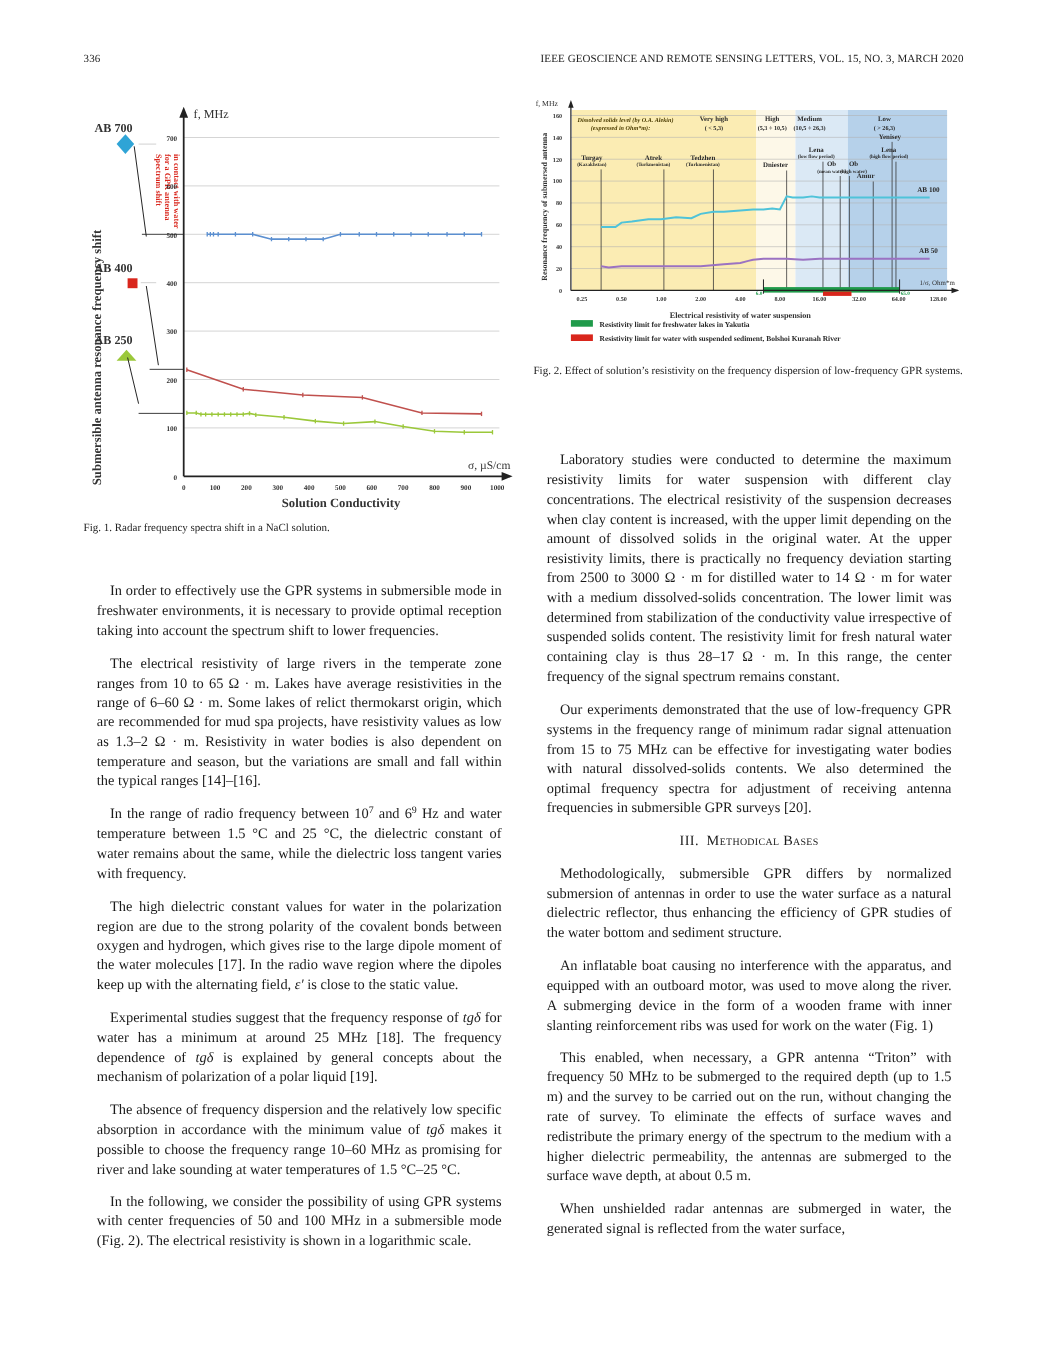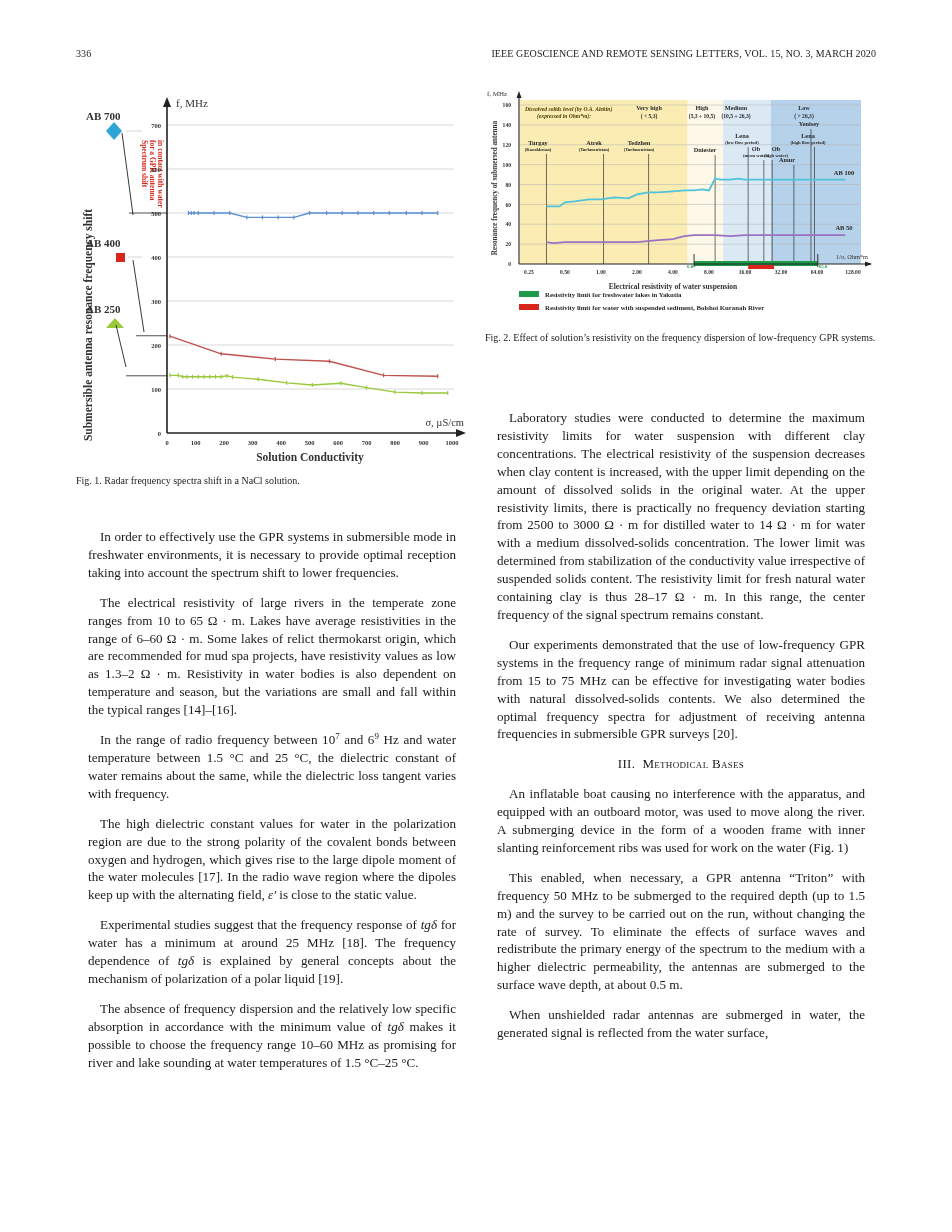--- a/index.html
+++ b/index.html
@@ -261,22 +261,24 @@
 </div>
 <div class="caption cap2">Fig. 2.   Effect of solution’s resistivity on the frequency dispersion of low-frequency GPR systems.</div>
 
 <div class="col col-left">
   <p>In order to effectively use the GPR systems in submersible mode in freshwater environments, it is necessary to provide optimal reception taking into account the spectrum shift to lower frequencies.</p>
   <p>The electrical resistivity of large rivers in the temperate zone ranges from 10 to 65 Ω · m. Lakes have average resistivities in the range of 6–60 Ω · m. Some lakes of relict thermokarst origin, which are recommended for mud spa projects, have resistivity values as low as 1.3–2 Ω · m. Resistivity in water bodies is also dependent on temperature and season, but the variations are small and fall within the typical ranges [14]–[16].</p>
   <p><span>In the range of radio frequency between 10</span><sup>7</sup><span> and 6</span><sup>9</sup><span> Hz and water temperature between 1.5 °C and 25 °C, the dielectric constant of water remains about the same, while the dielectric loss tangent varies with frequency.</span></p>
   <p><span>The high dielectric constant values for water in the polarization region are due to the strong polarity of the covalent bonds between oxygen and hydrogen, which gives rise to the large dipole moment of the water molecules [17]. In the radio wave region where the dipoles keep up with the alternating field, </span><i>ε′</i><span> is close to the static value.</span></p>
   <p><span>Experimental studies suggest that the frequency response of </span><i>tgδ</i><span> for water has a minimum at around 25 MHz [18]. The frequency dependence of </span><i>tgδ</i><span> is explained by general concepts about the mechanism of polarization of a polar liquid [19].</span></p>
   <p><span>The absence of frequency dispersion and the relatively low specific absorption in accordance with the minimum value of </span><i>tgδ</i><span> makes it possible to choose the frequency range 10–60 MHz as promising for river and lake sounding at water temperatures of 1.5 °C–25 °C.</span></p>
+  <p>In the following, we consider the possibility of using GPR systems with center frequencies of 50 and 100 MHz in a submersible mode (Fig. 2). The electrical resistivity is shown in a logarithmic scale.</p>
 </div>
 
 <div class="col col-right">
   <p>Laboratory studies were conducted to determine the maximum resistivity limits for water suspension with different clay concentrations. The electrical resistivity of the suspension decreases when clay content is increased, with the upper limit depending on the amount of dissolved solids in the original water. At the upper resistivity limits, there is practically no frequency deviation starting from 2500 to 3000 Ω · m for distilled water to 14 Ω · m for water with a medium dissolved-solids concentration. The lower limit was determined from stabilization of the conductivity value irrespective of suspended solids content. The resistivity limit for fresh natural water containing clay is thus 28–17 Ω · m. In this range, the center frequency of the signal spectrum remains constant.</p>
   <p>Our experiments demonstrated that the use of low-frequency GPR systems in the frequency range of minimum radar signal attenuation from 15 to 75 MHz can be effective for investigating water bodies with natural dissolved-solids contents. We also determined the optimal frequency spectra for adjustment of receiving antenna frequencies in submersible GPR surveys [20].</p>
   <p class="section-heading"><span>III.</span>&nbsp; <span class="sc">Methodical Bases</span></p>
+  <p>Methodologically, submersible GPR differs by normalized submersion of antennas in order to use the water surface as a natural dielectric reflector, thus enhancing the efficiency of GPR studies of the water bottom and sediment structure.</p>
   <p>An inflatable boat causing no interference with the apparatus, and equipped with an outboard motor, was used to move along the river. A submerging device in the form of a wooden frame with inner slanting reinforcement ribs was used for work on the water (Fig. 1)</p>
   <p>This enabled, when necessary, a GPR antenna “Triton” with frequency 50 MHz to be submerged to the required depth (up to 1.5 m) and the survey to be carried out on the run, without changing the rate of survey. To eliminate the effects of surface waves and redistribute the primary energy of the spectrum to the medium with a higher dielectric permeability, the antennas are submerged to the surface wave depth, at about 0.5 m.</p>
   <p>When unshielded radar antennas are submerged in water, the generated signal is reflected from the water surface,</p>
 </div>
 
 </body></html>

